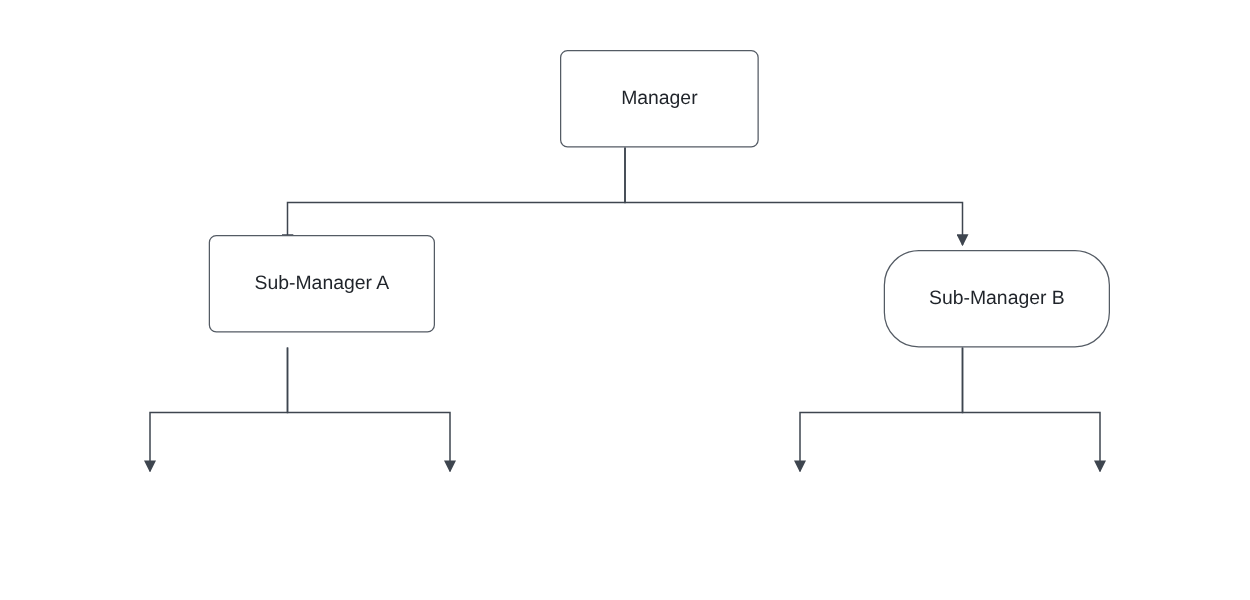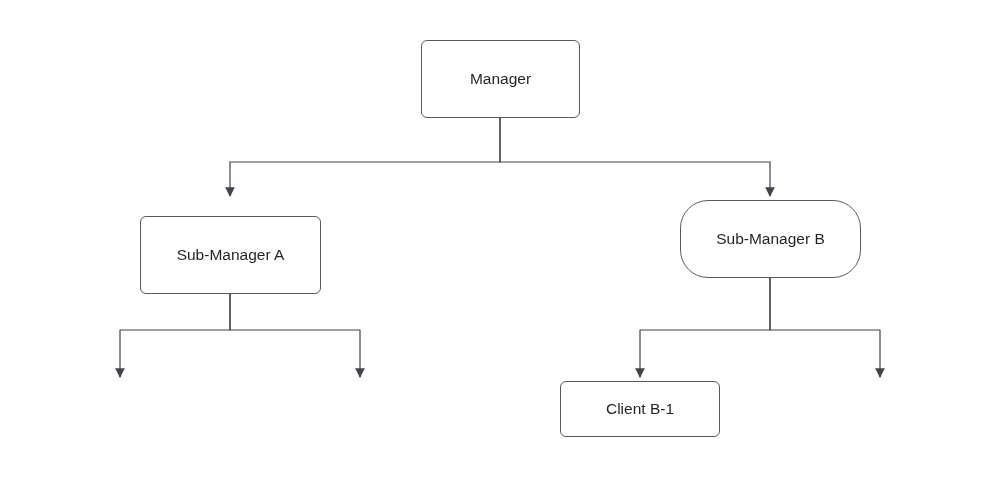--- a/index.html
+++ b/index.html
@@ -40,23 +40,24 @@
     position: absolute;
     background: var(--node-fill);
     border: 1px solid var(--node-border);
     border-radius: 6px;
     display: flex;
     align-items: center;
     justify-content: center;
     color: var(--text);
     font-size: 15.5px;
     text-align: center;
+    margin-left: 27px;
   }
   .node-manager   { left: 421px; top: 40px;  width: 159px; height: 78px; }
-  .node-sub-a     { left: 140px; top: 216px; width: 181px; height: 78px; }
+  .node-sub-a     { left: 140px; top: 188px; width: 181px; height: 78px; }
   .node-sub-b     { left: 680px; top: 200px; width: 181px; height: 78px; border-radius: 28px; }
   .node-client-a1 { left: 40px;  top: 381px; width: 160px; height: 56px; }
   .node-client-a2 { left: 280px; top: 381px; width: 160px; height: 56px; }
   .node-client-b1 { left: 560px; top: 381px; width: 160px; height: 56px; }
   .node-client-b2 { left: 800px; top: 381px; width: 160px; height: 56px; }
 </style>
 </head>
 <body>
 
 <div class="canvas">
@@ -88,18 +89,15 @@
   <div class="node node-sub-a">
     <span>Sub-Manager A</span>
   </div>
 
   <div class="node node-sub-b">
     <span>Sub-Manager B</span>
   </div>
 
 
 
-  <div class="node node-client-b1">
-    <span>Client B-1</span>
-  </div>
 
 
 </div>
 
 </body></html>

